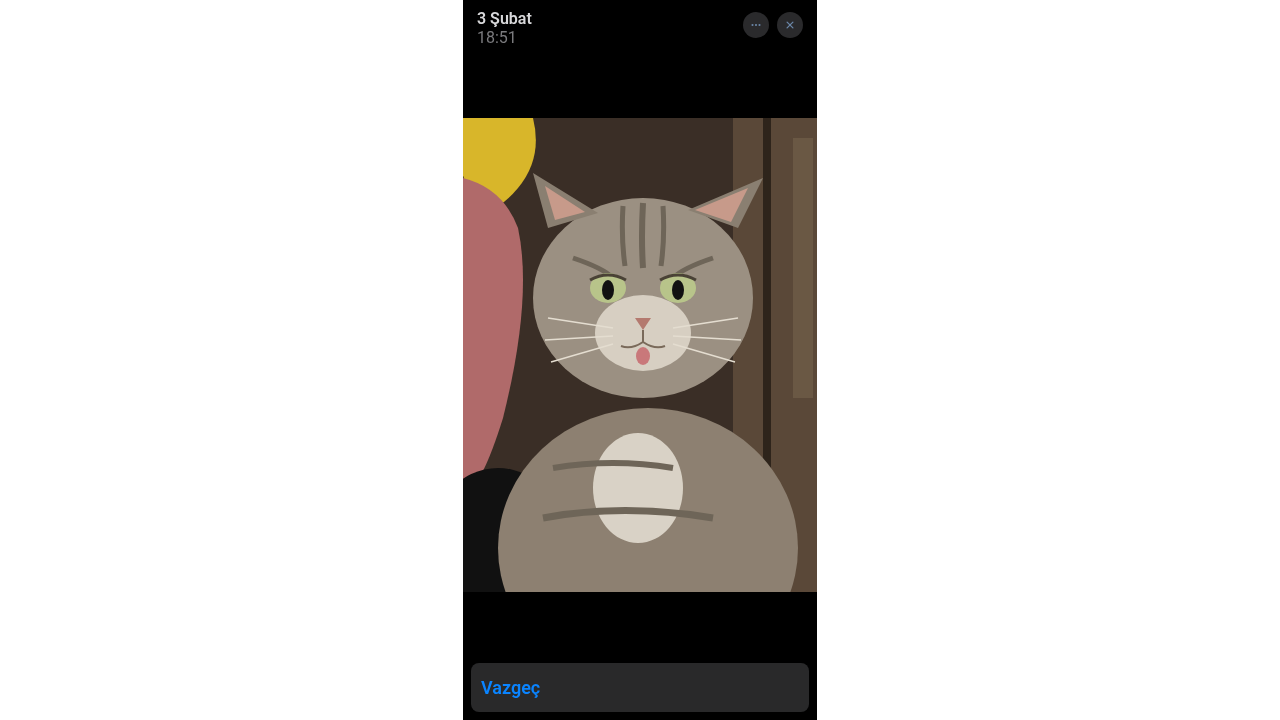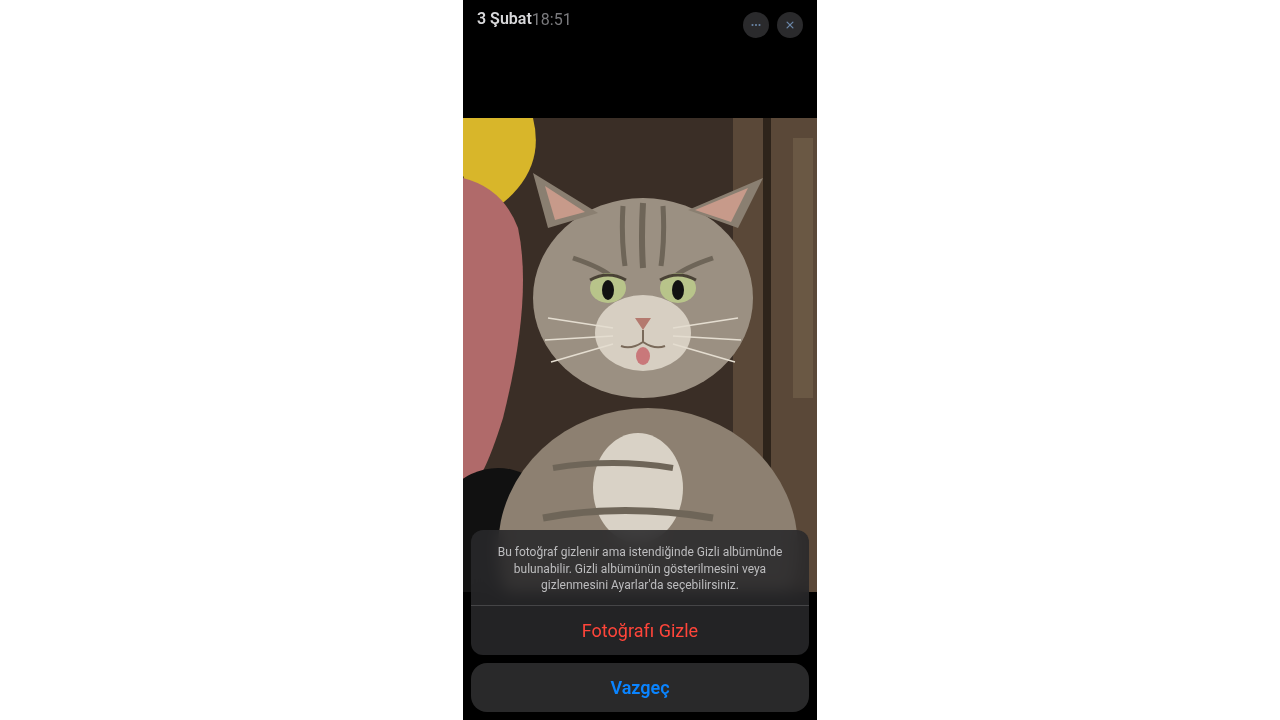--- a/index.html
+++ b/index.html
@@ -2,38 +2,38 @@
 <html><head>
 <meta charset="utf-8">
 <style>
   html,body{margin:0;padding:0;width:1280px;height:720px;background:#fff;font-family:-apple-system,BlinkMacSystemFont,"Segoe UI",Roboto,Helvetica,Arial,sans-serif;overflow:hidden;}
   .stage{position:relative;width:1280px;height:720px;background:#fff;}
   .phone{position:absolute;left:463px;top:0;width:354px;height:720px;background:#000;overflow:hidden;}
   
   .dim{position:absolute;inset:0;background:rgba(0,0,0,0.55);pointer-events:none;}
   
   .header{position:absolute;top:10px;left:14px;right:14px;height:38px;z-index:4;display:flex;align-items:flex-start;justify-content:space-between;}
-  .hdr-text{display:flex;flex-direction:row;line-height:1.1;}
+  .hdr-text{display:flex;flex-direction:column;line-height:1.1;}
   .hdr-date{color:#d8d8da;font-size:16px;font-weight:600;}
   .hdr-time{color:#7a7a7d;font-size:16px;margin-top:1px;}
   .hdr-btns{display:flex;gap:8px;margin-top:2px;}
   .circ-btn{width:26px;height:26px;border-radius:50%;background:#2a2a2c;display:flex;align-items:center;justify-content:center;cursor:pointer;}
   .circ-btn svg{width:14px;height:14px;display:block;}
   .circ-btn .stroke{stroke:#6b87a8;}
   .circ-btn .dots circle{fill:#6b87a8;}
   
   .photo-wrap{position:absolute;left:0;top:118px;width:354px;height:474px;z-index:1;}
   .photo-wrap svg{width:100%;height:100%;display:block;}
   
   .sheet{position:absolute;left:8px;right:8px;bottom:8px;z-index:5;}
   .sheet-card{background:rgba(40,40,42,0.88);border-radius:12px;backdrop-filter:blur(8px);overflow:hidden;}
   .sheet-msg{color:#bdbdbf;font-size:12px;line-height:1.35;text-align:center;padding:14px 18px 12px 18px;}
   .sheet-sep{height:1px;background:rgba(110,110,114,0.45);}
   .sheet-action{color:#ff453a;font-size:18px;font-weight:400;text-align:center;padding:14px 10px;cursor:pointer;}
-  .sheet-cancel{margin-top:8px;background:rgba(44,44,46,0.92);border-radius:16px;color:#0a84ff;font-size:18px;font-weight:600;text-align:center;padding:14px 10px;cursor:pointer;}
+  .sheet-cancel{margin-top:8px;background:rgba(44,44,46,0.92);border-radius:8px;color:#0a84ff;font-size:18px;font-weight:600;text-align:left;padding:14px 10px;cursor:pointer;}
 </style>
 </head>
 <body>
 
 <div class="stage">
   <div class="phone">
 
     <div class="photo-wrap">
       <svg viewBox="0 0 354 474" preserveAspectRatio="xMidYMid slice">
 
@@ -111,22 +111,17 @@
         </div>
         <div class="circ-btn">
           <svg viewBox="0 0 24 24">
             <path d="M7 7 L17 17 M17 7 L7 17" class="stroke" stroke-width="2.2" stroke-linecap="round" fill="none"></path>
           </svg>
         </div>
       </div>
     </div>
 
     <div class="sheet">
-      <div class="sheet-card">
-        <div class="sheet-msg">Bu fotoğraf gizlenir ama istendiğinde Gizli albümünde bulunabilir. Gizli albümünün gösterilmesini veya gizlenmesini Ayarlar'da seçebilirsiniz.</div>
-        <div class="sheet-sep"></div>
-        <div class="sheet-action">Fotoğrafı Gizle</div>
-      </div>
       <div class="sheet-cancel">Vazgeç</div>
     </div>
 
   </div>
 </div>
 
 </body></html>

